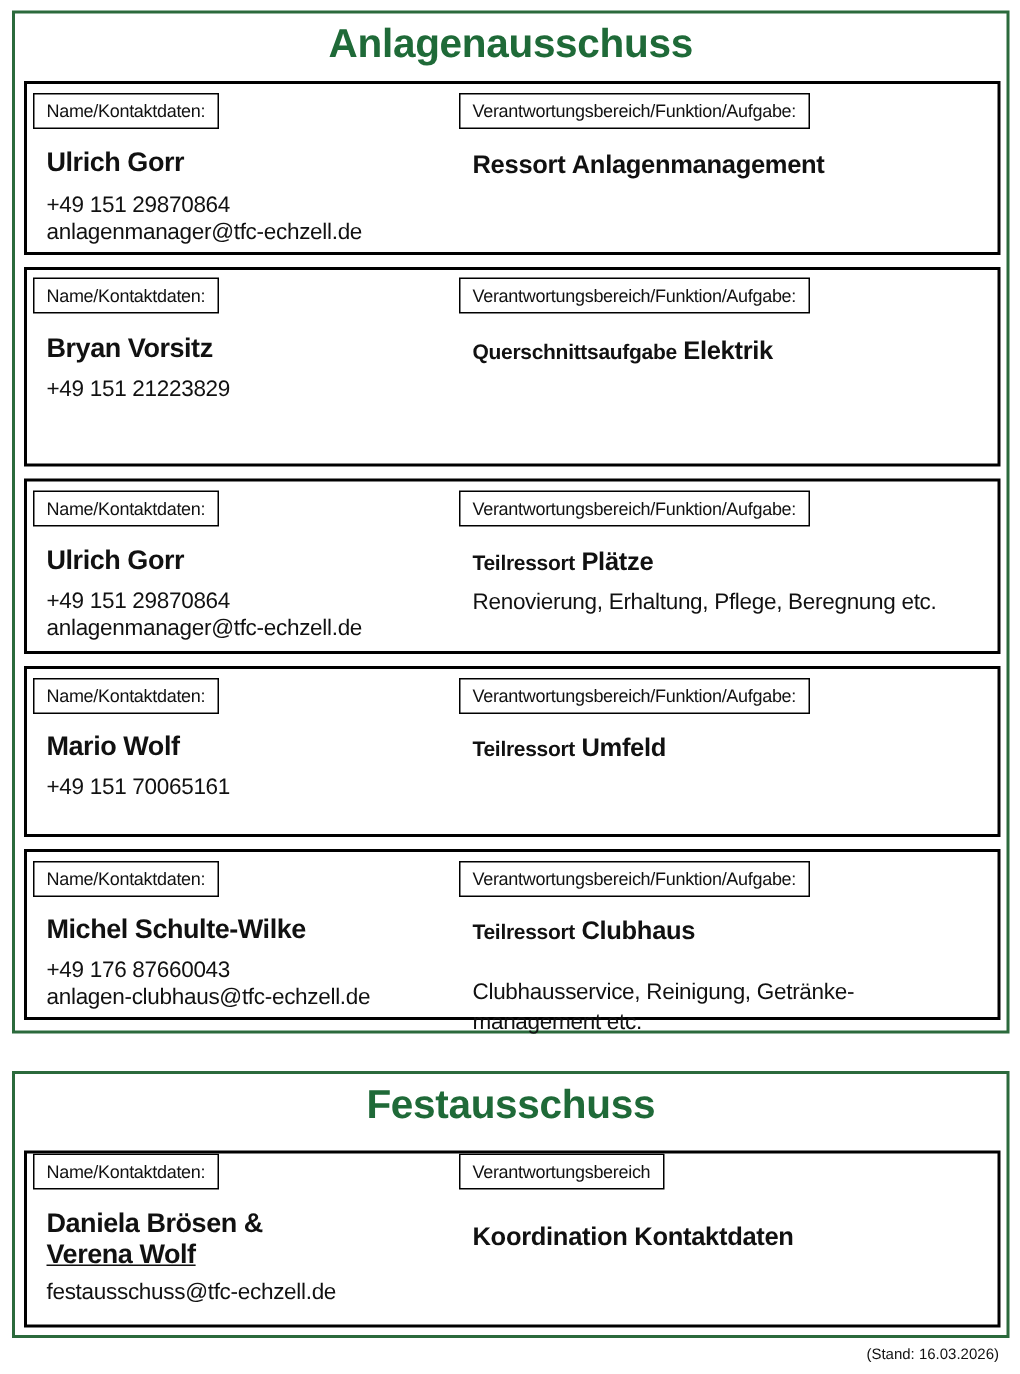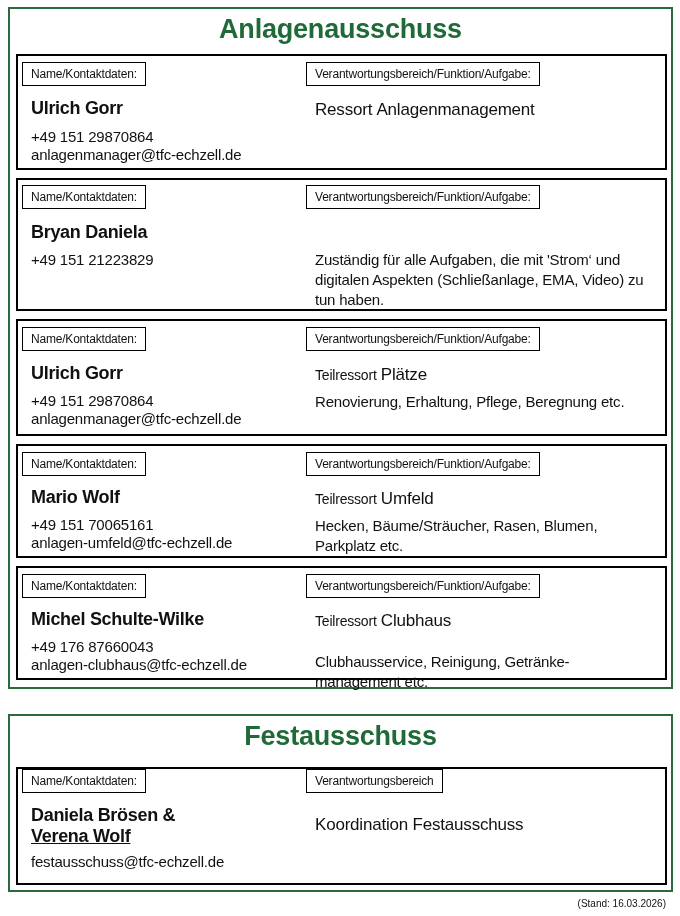--- a/index.html
+++ b/index.html
@@ -58,21 +58,21 @@
       position: absolute;
       left: 13px;
       font-size: 15px;
       line-height: 18px;
       white-space: nowrap;
       letter-spacing: -0.2px;
     }
     .role {
       position: absolute;
       left: 297px;
-      font-weight: normal;
+      font-weight: bold;
       white-space: nowrap;
       letter-spacing: -0.2px;
     }
     .role .prefix { font-size: 14px; }
     .role .main { font-size: 17px; }
     .role.big .prefix, .role.big .main { font-size: 17px; }
     .desc {
       position: absolute;
       left: 297px;
       width: 350px;
@@ -102,49 +102,50 @@
     <div class="contact" style="top:90px;">anlagenmanager@tfc-echzell.de</div>
     <div class="role big" style="top:44px;">
       <span class="prefix">Ressort</span>
       <span class="main">Anlagenmanagement</span>
     </div>
   </div>
 
   <div class="card" style="top:169px; height:133px;">
     <div class="label-box label-left" style="top:5px;">Name/Kontaktdaten:</div>
     <div class="label-box label-right" style="top:5px;">Verantwortungsbereich/Funktion/Aufgabe:</div>
-    <div class="person-name" style="top:42px;">Bryan Daniela</div>
+    <div class="person-name" style="top:42px;">Bryan Vorsitz</div>
     <div class="contact" style="top:71px;">+49 151 21223829</div>
-    <div class="desc" style="top:70px; width:340px;">Zuständig für alle Aufgaben, die mit 'Strom‘ und digitalen Aspekten (Schließanlage, EMA, Video) zu tun haben.</div>
+    <div class="role" style="top:44px;">
+      <span class="prefix">Querschnittsaufgabe</span>
+      <span class="main">Elektrik</span>
+    </div>
   </div>
 
   <div class="card" style="top:310px; height:117px;">
     <div class="label-box label-left">Name/Kontaktdaten:</div>
     <div class="label-box label-right">Verantwortungsbereich/Funktion/Aufgabe:</div>
     <div class="person-name" style="top:42px;">Ulrich Gorr</div>
     <div class="contact" style="top:71px;">+49 151 29870864</div>
     <div class="contact" style="top:89px;">anlagenmanager@tfc-echzell.de</div>
     <div class="role" style="top:44px;">
       <span class="prefix">Teilressort</span>
       <span class="main">Plätze</span>
     </div>
     <div class="desc" style="top:71px;">Renovierung, Erhaltung, Pflege, Beregnung etc.</div>
   </div>
 
   <div class="card" style="top:435px; height:114px;">
     <div class="label-box label-left">Name/Kontaktdaten:</div>
     <div class="label-box label-right">Verantwortungsbereich/Funktion/Aufgabe:</div>
     <div class="person-name" style="top:41px;">Mario Wolf</div>
     <div class="contact" style="top:70px;">+49 151 70065161</div>
-    <div class="contact" style="top:88px;">anlagen-umfeld@tfc-echzell.de</div>
     <div class="role" style="top:43px;">
       <span class="prefix">Teilressort</span>
       <span class="main">Umfeld</span>
     </div>
-    <div class="desc" style="top:70px; width:340px;">Hecken, Bäume/Sträucher, Rasen, Blumen, Parkplatz etc.</div>
   </div>
 
   <div class="card" style="top:557px; height:114px;">
     <div class="label-box label-left">Name/Kontaktdaten:</div>
     <div class="label-box label-right">Verantwortungsbereich/Funktion/Aufgabe:</div>
     <div class="person-name" style="top:41px;">Michel Schulte-Wilke</div>
     <div class="contact" style="top:70px;">+49 176 87660043</div>
     <div class="contact" style="top:88px;">anlagen-clubhaus@tfc-echzell.de</div>
     <div class="role" style="top:43px;">
       <span class="prefix">Teilressort</span>
@@ -157,18 +158,18 @@
 <div class="section" style="top:714px; height:178px;">
   <div class="section-title" style="top:5px;">Festausschuss</div>
 
   <div class="card" style="top:51px; height:118px;">
     <div class="label-box label-left" style="top:0px;">Name/Kontaktdaten:</div>
     <div class="label-box label-right" style="top:0px;">Verantwortungsbereich</div>
     <div class="person-name" style="top:36px;">Daniela Brösen &amp;</div>
     <div class="person-name" style="top:57px;text-decoration:underline;">Verena Wolf</div>
     <div class="contact" style="top:84px;">festausschuss@tfc-echzell.de</div>
     <div class="role big" style="top:46px;">
-      <span class="main">Koordination Festausschuss</span>
+      <span class="main">Koordination Kontaktdaten</span>
     </div>
   </div>
 </div>
 
 <div class="stand">(Stand: 16.03.2026)</div>
 
 </body></html>

